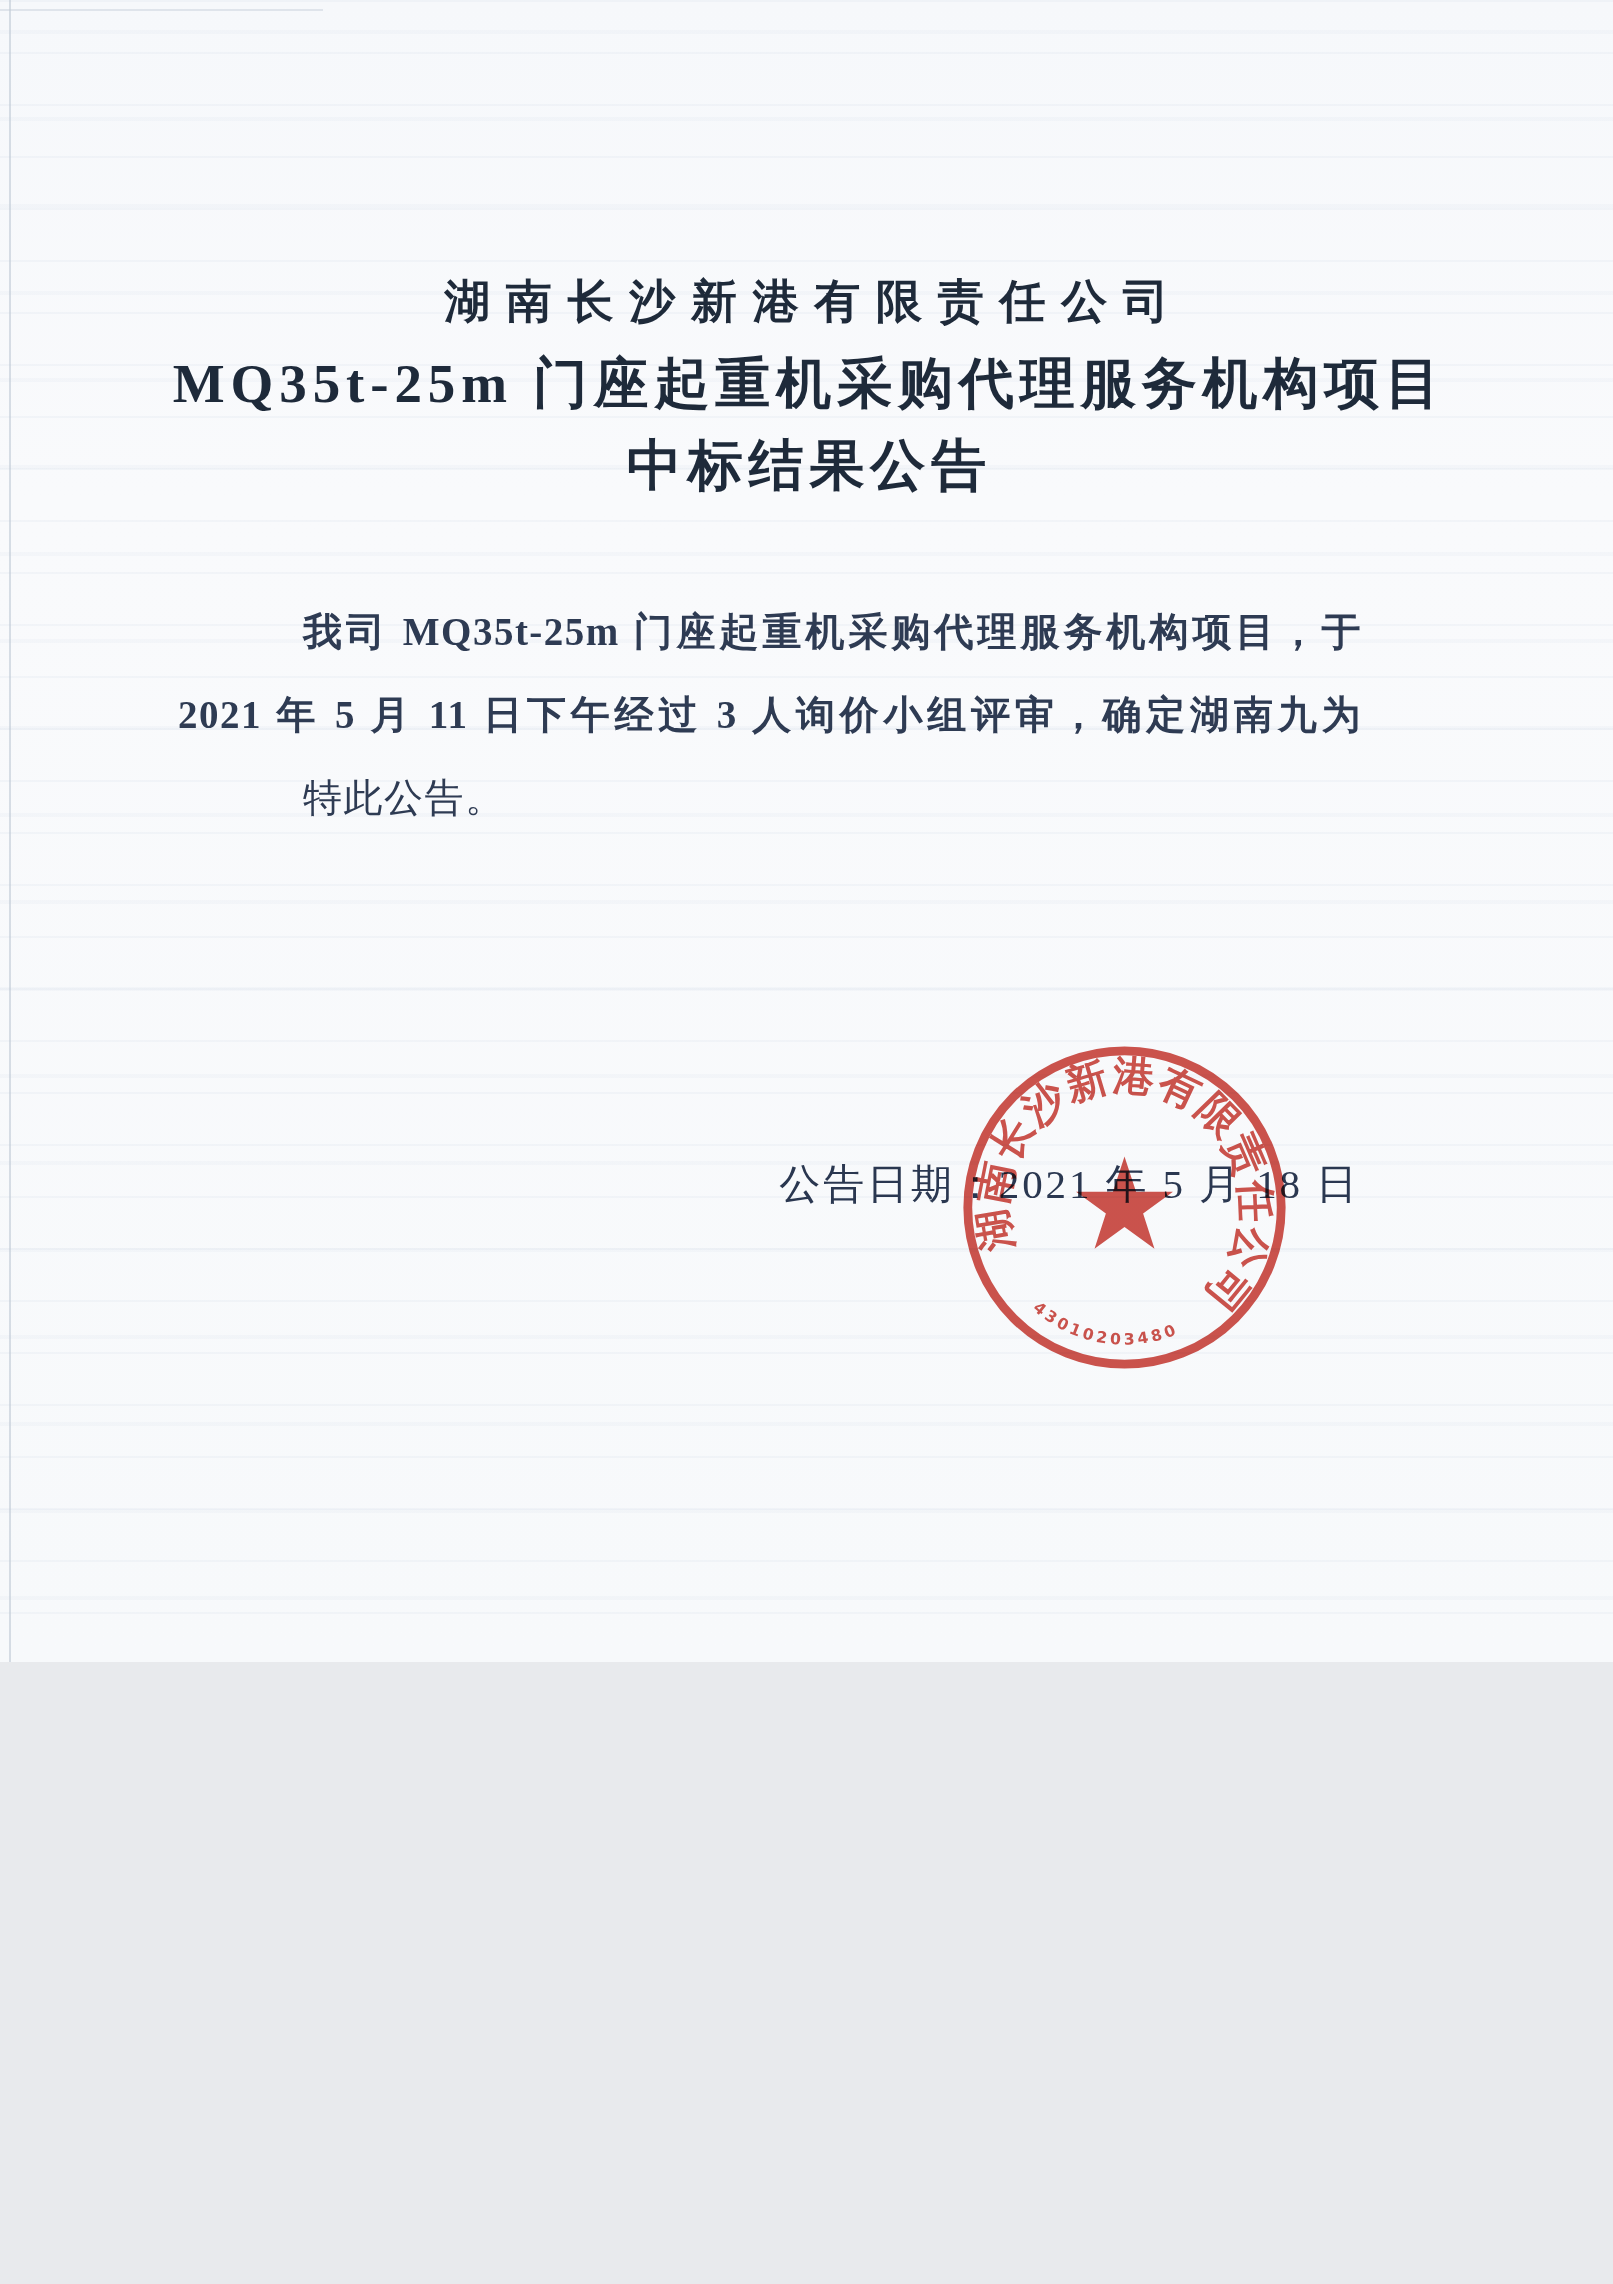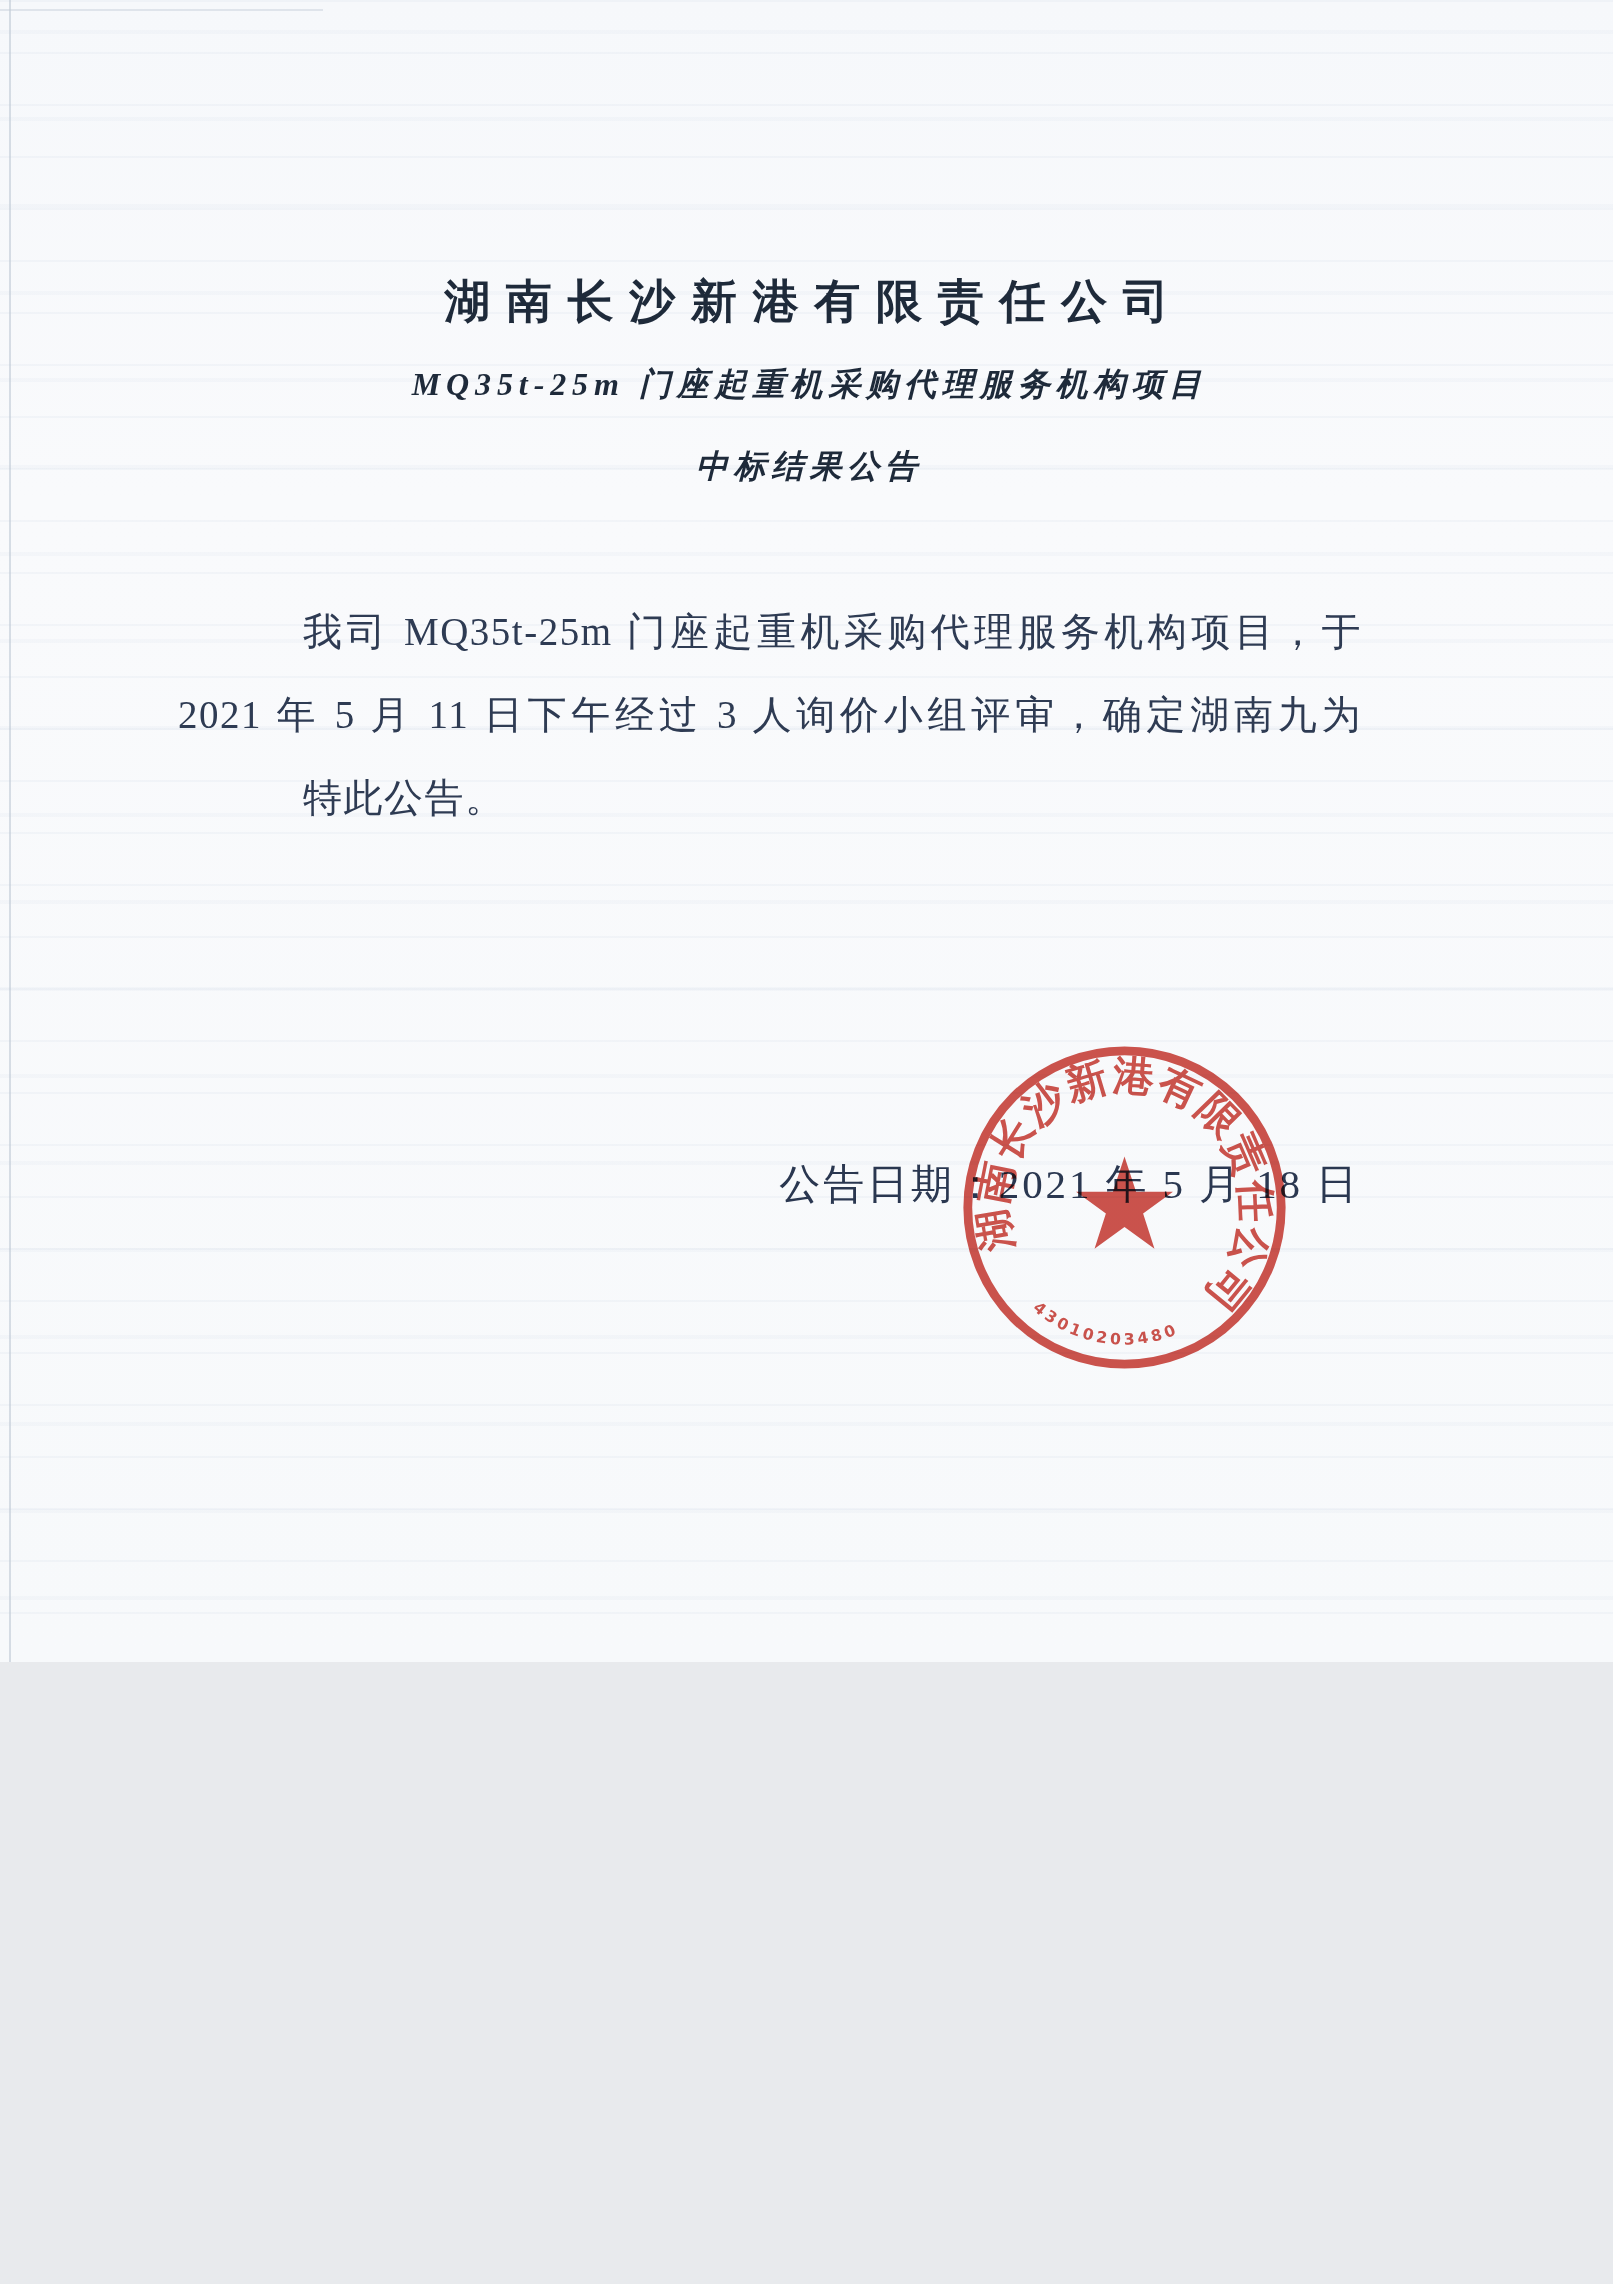--- a/index.html
+++ b/index.html
@@ -50,41 +50,41 @@
   .title-line {
     line-height: 82px;
     white-space: nowrap;
   }
   .title-line.t1 {
     font-size: 46px;
     letter-spacing: 15.7px;
     padding-left: 15.7px;
   }
   .title-line.t2, .title-line.t3 {
-    font-size: 32px;
+    font-size: 55px;
     letter-spacing: 5.9px;
     padding-left: 5.9px;
-    font-style: italic;
   }
 
   .body-block {
     position: absolute;
     left: 178px; top: 590px;
     width: 1184px;
     color: #2e3b53;
     font-size: 39px;
     line-height: 83px;
     letter-spacing: 1.5px;
   }
   .body-line { white-space: normal; }
   .body-line.indent { text-indent: 125px; }
   .body-line.fill {
     text-align: justify;
     text-align-last: justify;
     text-justify: inter-character;
+    font-weight: bold;
   }
 
   .date-line {
     position: absolute;
     top: 1157px;
     right: 253px;
     color: #2a3750;
     font-size: 41px;
     letter-spacing: 2.9px;
     white-space: nowrap;

